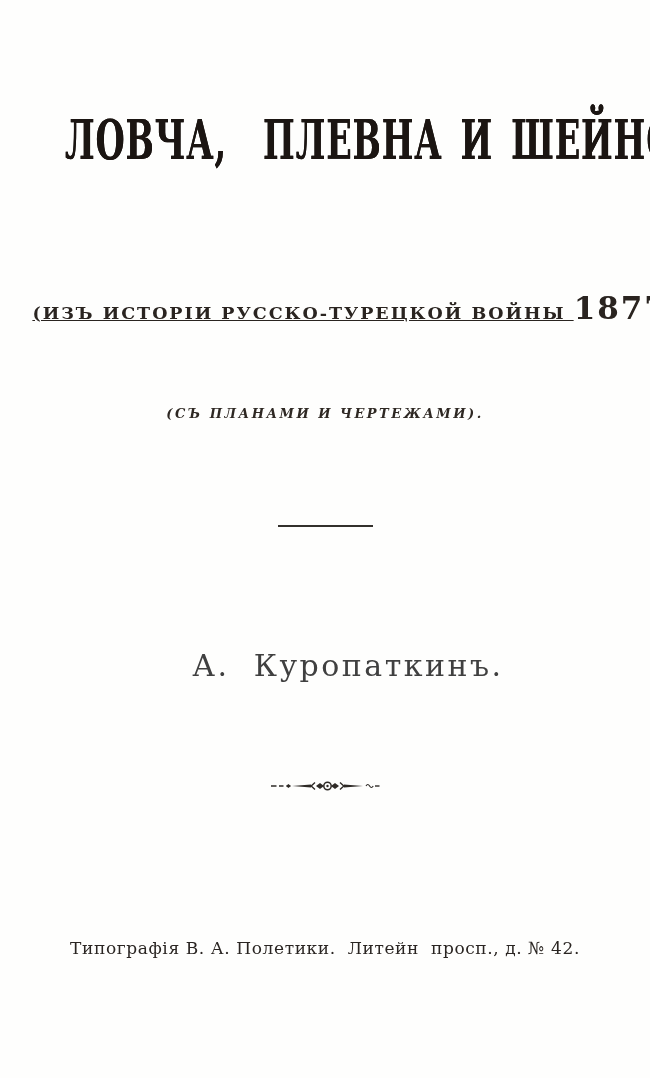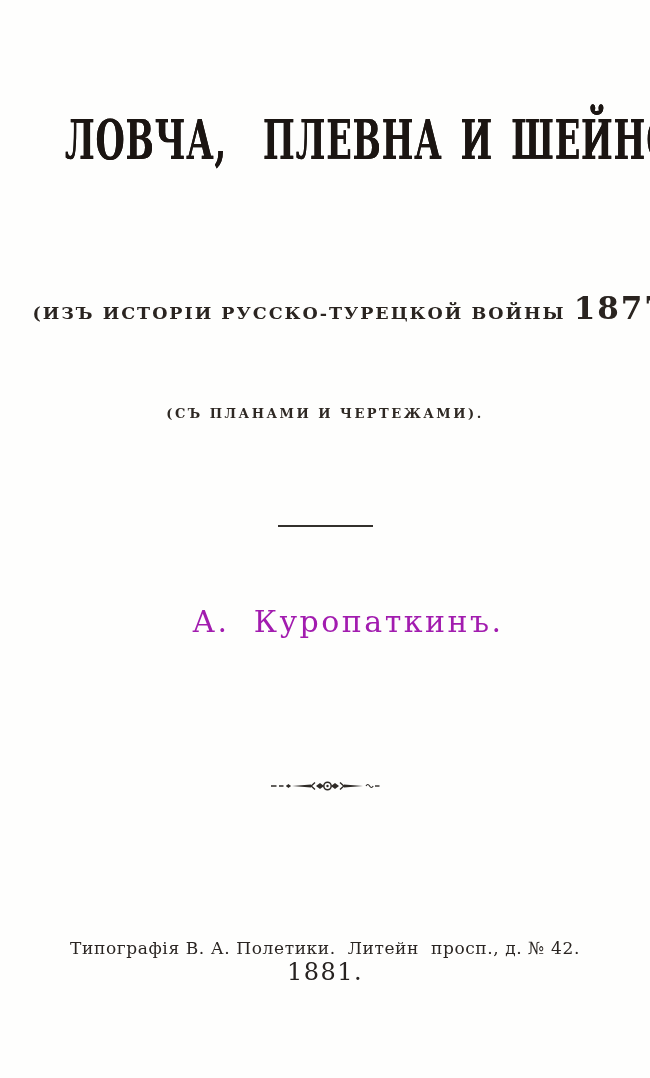--- a/index.html
+++ b/index.html
@@ -40,52 +40,53 @@
   }
 
   
   .subtitle {
     top: 270px;
     font-size: 17.5px;
     letter-spacing: 2px;
     font-weight: bold;
     color: #2a2420;
   }
-  .subtitle .caps { vertical-align: baseline; }
+  .subtitle .caps { vertical-align: baseline; text-decoration: underline; }
   .subtitle .years {
     font-size: 31px;
     letter-spacing: 2px;
     font-weight: bold;
   }
 
   
   .plans {
     top: 406px;
     font-size: 13px;
     letter-spacing: 2.5px;
     font-weight: bold;
     color: #2e2823;
+    font-style: italic;
   }
 
   
   .rule {
     position: absolute;
     top: 525px;
     left: 278px;
     width: 95px;
     height: 2px;
     background: #33302c;
   }
 
   
   .author {
-    top: 604px;
+    top: 648px;
     font-size: 30px;
     letter-spacing: 2.5px;
-    color: #a21caf;
+    color: #404040;
     margin-left: 46px;
   }
 
   
   .flourish {
     position: absolute;
     top: 778px;
     left: 0;
     right: 0;
     text-align: center;
@@ -157,15 +158,14 @@
         <path d="M96 7 q1.8 -3 3.6 0 q1.8 3 3.6 0" fill="none" stroke-width="1.2"></path>
 
         <line x1="105" y1="7" x2="109.5" y2="7" stroke-width="1.4"></line>
       </g>
     </svg>
   </div>
 
 
   <div class="line printer">Типографія В. А. Полетики.  Литейн  просп., д. № 42.</div>
 
-  <div class="line year">1881.</div>
 
 </div>
 
 </body></html>

